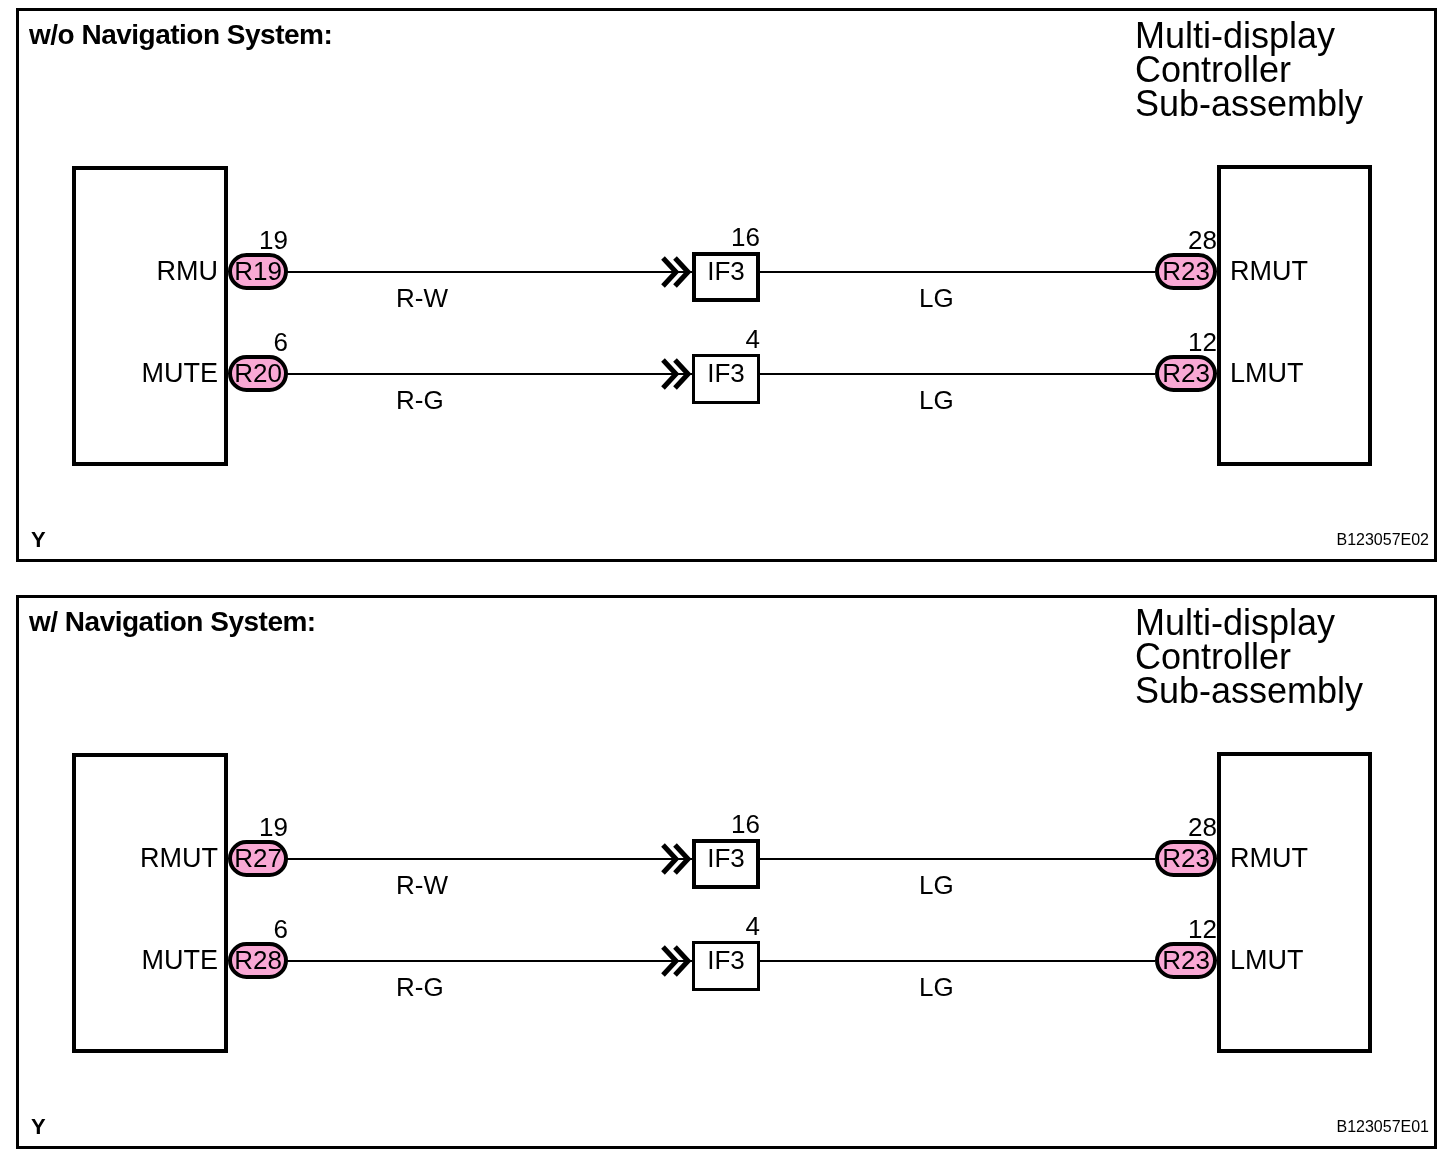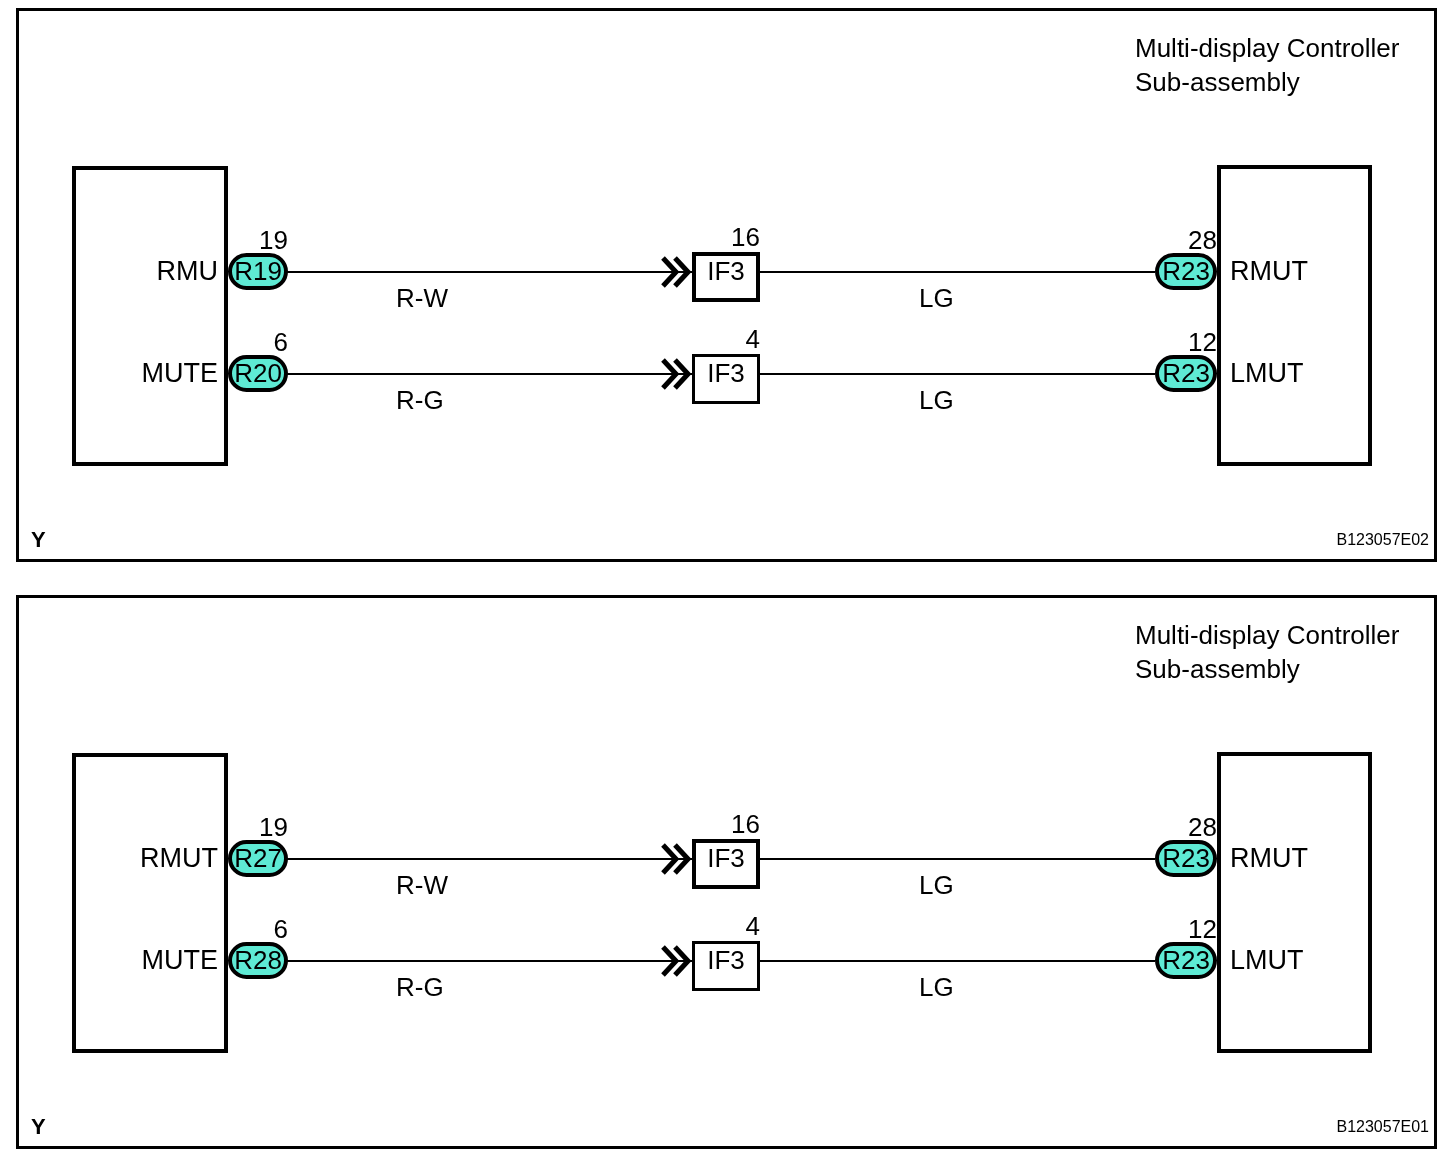--- a/index.html
+++ b/index.html
@@ -12,40 +12,40 @@
     position:absolute;left:16px;width:1415px;height:548px;
     border:3px solid #000;background:#fff;
   }
   .panel-top{top:8px;}
   .panel-bottom{top:595px;}
   .panel-title{
     position:absolute;left:10px;top:8px;margin:0;
     font-size:28px;font-weight:bold;letter-spacing:-0.5px;
   }
   .assembly-label{position:absolute;left:36px;top:90px;font-size:27px;}
-  .controller-label{position:absolute;left:1116px;top:20px;font-size:26px;line-height:34px;}
+  .controller-label{position:absolute;left:1116px;top:8px;font-size:36px;line-height:34px;}
   .comp-box{position:absolute;border:4px solid #000;box-sizing:border-box;background:#fff;}
   .left-box{left:53px;top:155px;width:156px;height:300px;}
   .right-box{left:1198px;top:154px;width:155px;height:301px;}
   .row{position:absolute;left:0;top:0;width:100%;height:0;}
   .row1{--cy:261px;}
   .row2{--cy:363px;}
   .comp-label-left{
     position:absolute;left:78px;width:121px;top:calc(var(--cy) - 16px);
     text-align:right;font-size:27px;
   }
   .comp-label-right{position:absolute;left:1211px;top:calc(var(--cy) - 16px);font-size:27px;}
   .pin-num{position:absolute;text-align:right;font-size:26px;}
   .pin-left{left:209px;width:60px;top:calc(var(--cy) - 47px);}
   .pin-mid{left:673px;width:68px;top:calc(var(--cy) - 50px);}
   .pin-right{left:1136px;width:62px;top:calc(var(--cy) - 47px);}
   .stadium{
     position:absolute;box-sizing:border-box;border:4px solid #000;border-radius:19px;
     height:37px;top:calc(var(--cy) - 19px);text-align:center;
-    font-size:26px;line-height:29px;background:#5eead4;
+    font-size:26px;line-height:29px;background:#f9a8d4;
   }
   .stadium-left{left:209px;width:60px;}
   .stadium-right{left:1136px;width:62px;}
   .wire{position:absolute;height:2px;background:#000;top:calc(var(--cy) - 1px);}
   .wire1{left:267px;width:406px;}
   .wire2{left:741px;width:395px;}
   .wire-label{position:absolute;width:140px;font-size:26px;top:calc(var(--cy) + 11px);}
   .wire1-label{left:377px;}
   .wire2-label{left:900px;}
   .chevron{position:absolute;left:642px;top:calc(var(--cy) - 17px);width:30px;height:34px;}
@@ -55,20 +55,21 @@
     font-size:26px;line-height:31px;background:#fff;
   }
   .row2 .mid-box{border-width:3px;line-height:33px;}
   .corner-marker{position:absolute;left:12px;top:516px;font-size:22px;font-weight:bold;}
   .figure-code{position:absolute;right:5px;top:520px;font-size:16px;}
 </style>
 </head>
 <body>
 
 <section class="panel panel-top">
+  <h2 class="panel-title">w/o Navigation System:</h2>
   <div class="controller-label">
     <div>Multi-display Controller</div>
     <div>Sub-assembly</div>
   </div>
 
   <div class="comp-box left-box"></div>
   <div class="comp-box right-box"></div>
 
   <div class="row row1">
     <span class="comp-label-left">RMU</span>
@@ -110,20 +111,21 @@
     <span class="pin-num pin-right">12</span>
     <span class="stadium stadium-right">R23</span>
     <span class="comp-label-right">LMUT</span>
   </div>
 
   <span class="corner-marker">Y</span>
   <span class="figure-code">B123057E02</span>
 </section>
 
 <section class="panel panel-bottom">
+  <h2 class="panel-title">w/ Navigation System:</h2>
   <div class="controller-label">
     <div>Multi-display Controller</div>
     <div>Sub-assembly</div>
   </div>
 
   <div class="comp-box left-box"></div>
   <div class="comp-box right-box"></div>
 
   <div class="row row1">
     <span class="comp-label-left">RMUT</span>

